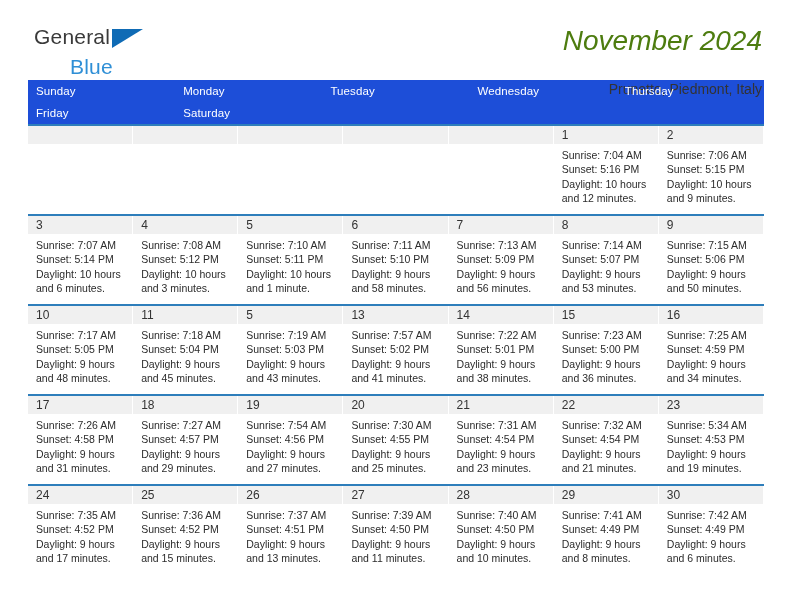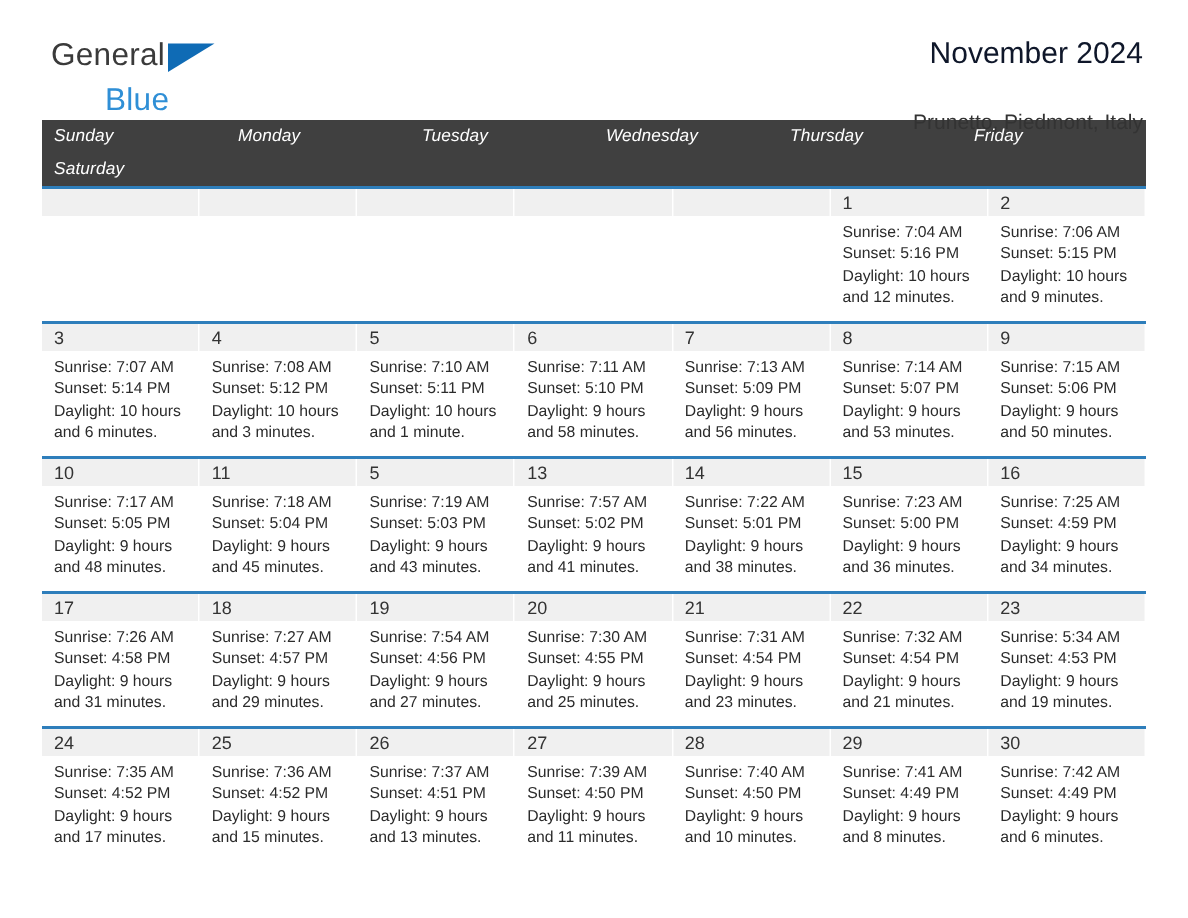--- a/index.html
+++ b/index.html
@@ -57,43 +57,43 @@
     color: #2f8fd6;
     margin-top: 9px;
     margin-left: 36px;
     letter-spacing: .2px;
   }
   .title-block {
     text-align: right;
     padding-right: 2px;
   }
   .cal-title {
-    font-size: 20px;
+    font-size: 28px;
     font-weight: normal;
-    color: #0f172a;
+    color: #4d7c0f;
     line-height: 1.05;
     white-space: nowrap;
+    font-style: italic;
   }
   .cal-subtitle {
     font-size: 14px;
     color: #333333;
     margin-top: 26px;
     white-space: nowrap;
   }
 
   
   .calendar {
     margin-top: 8px;
     width: 736px;
   }
   .weekdays {
     display: grid;
-    grid-template-columns: repeat(6, 1fr);
-    background: #404040;
-    font-style: italic;
+    grid-template-columns: repeat(5, 1fr);
+    background: #1d4ed8;
   }
   .weekday {
     color: #ffffff;
     font-size: 11.5px;
     padding: 5px 0 5px 8px;
     box-sizing: border-box;
     letter-spacing: .1px;
   }
   .week {
     display: grid;

